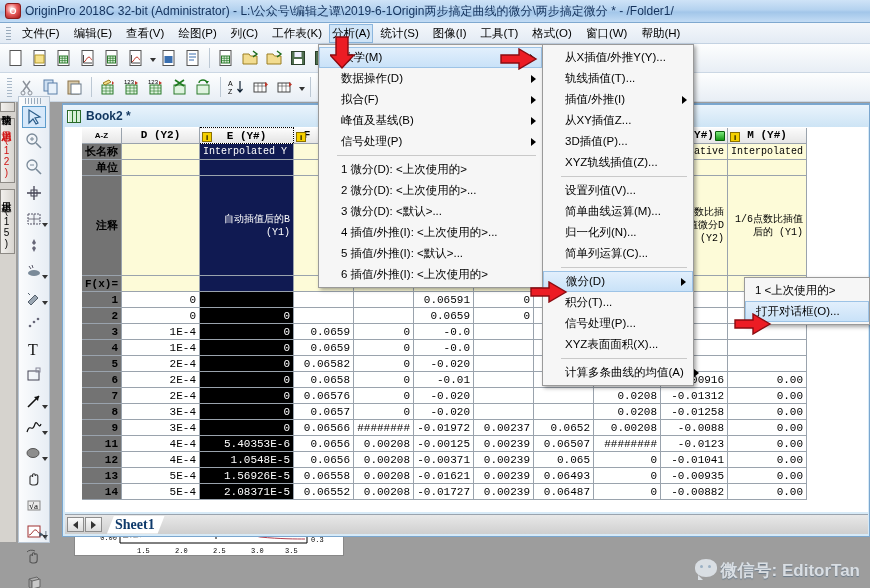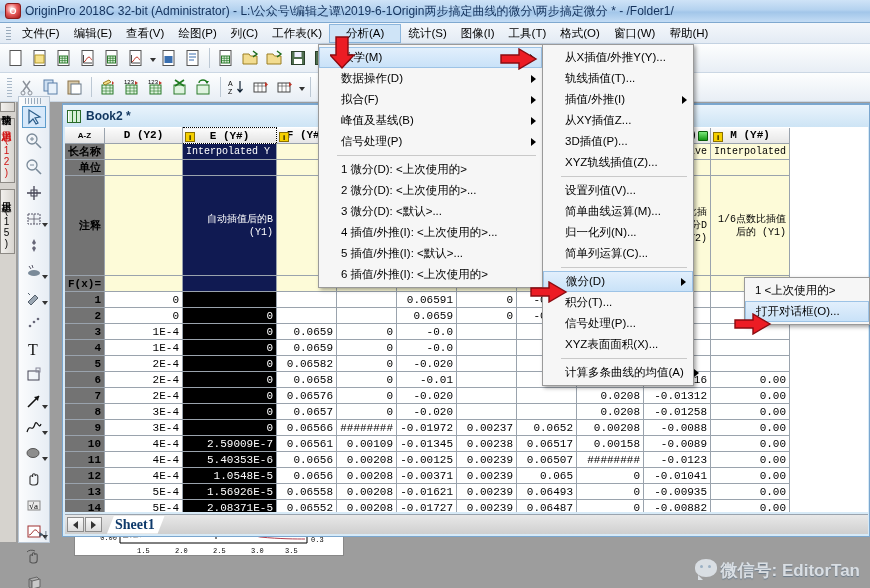--- a/index.html
+++ b/index.html
@@ -36,21 +36,21 @@
     border-bottom:1px solid #c3d2e2;
     display:flex; align-items:center; padding-left:6px;
   }
   #menubar .grip{ width:5px;height:13px;margin-right:4px;
     background-image:repeating-linear-gradient(to bottom,#9ab 0 1px,transparent 1px 3px);}
   #menubar .mi{
     padding:2px 7px; color:#000; font-size:11.5px; white-space:nowrap; cursor:default;
   }
   #menubar .mi.active{
     background:#cfe4f7; border:1px solid #8cb6dd;
-    padding:1px 16px;
+    padding:1px 2px;
   }
   
   .toolbar{
     position:absolute; left:0; width:870px; height:29px;
     background:linear-gradient(to bottom,#fdfefe,#e8eef5);
     border-bottom:1px solid #cbd7e4;
     display:flex; align-items:center; padding-left:4px;
   }
   #toolbar1{ top:44px; }
   #toolbar2{ top:73px; }
@@ -121,21 +121,21 @@
       linear-gradient(to right,#fff 0 1px,transparent 1px) ,
       repeating-linear-gradient(to right,#2a7a2a 0 1px,#d8f0d8 1px 4px),
       #e8f6e8;
     border:1px solid #2a6a2a;
   }
   #wbtitle .bktext{ color:#11365f; font-size:12px; font-weight:bold;}
   #grid{
     position:absolute; left:2px; top:22px; width:803px; height:385px;
     overflow:hidden; background:#fff;
   }
-  table.sheet{ border-collapse:collapse; table-layout:fixed; font-size:11px;}
+  table.sheet{ border-collapse:collapse; table-layout:fixed; font-size:11px;margin-left:17px;}
   table.sheet td, table.sheet th{
     border-right:1px solid #9aa3ad; border-bottom:1px solid #9aa3ad;
     padding:0 3px; overflow:hidden; white-space:nowrap;
     font-family:"Liberation Mono","DejaVu Sans Mono",monospace;
     font-size:11px; height:16px;
   }
   th.colhdr{
     background:linear-gradient(to bottom,#fbfbfb,#e6e6e6);
     text-align:center; font-weight:bold; color:#000; height:19px;
     font-family:"Liberation Mono","DejaVu Sans Mono",monospace;
@@ -872,33 +872,20 @@
             <td class="datacell">0.06566</td>
             <td class="datacell">########</td>
             <td class="datacell">-0.01972</td>
             <td class="datacell">0.00237</td>
             <td class="datacell">0.0652</td>
             <td class="datacell">0.00208</td>
             <td class="datacell">-0.0088</td>
             <td class="datacell">0.00</td>
           </tr>
           <tr>
-            <td class="rowlabel">10</td>
-            <td class="datacell">4E-4</td>
-            <td class="datacell selcol">2.59009E-7</td>
-            <td class="datacell">0.06561</td>
-            <td class="datacell">0.00109</td>
-            <td class="datacell">-0.01345</td>
-            <td class="datacell">0.00238</td>
-            <td class="datacell">0.06517</td>
-            <td class="datacell">0.00158</td>
-            <td class="datacell">-0.0089</td>
-            <td class="datacell">0.00</td>
-          </tr>
-          <tr>
             <td class="rowlabel">11</td>
             <td class="datacell">4E-4</td>
             <td class="datacell selcol">5.40353E-6</td>
             <td class="datacell">0.0656</td>
             <td class="datacell">0.00208</td>
             <td class="datacell">-0.00125</td>
             <td class="datacell">0.00239</td>
             <td class="datacell">0.06507</td>
             <td class="datacell">########</td>
             <td class="datacell">-0.0123</td>

